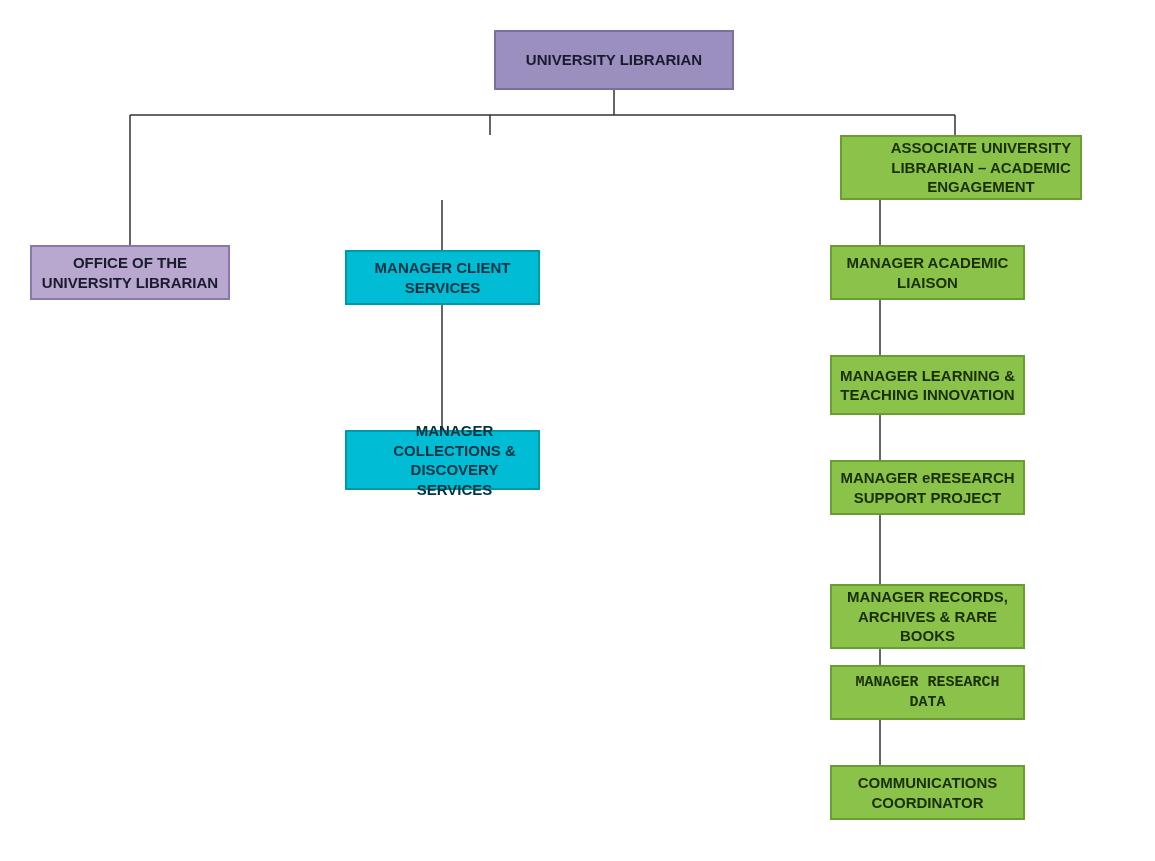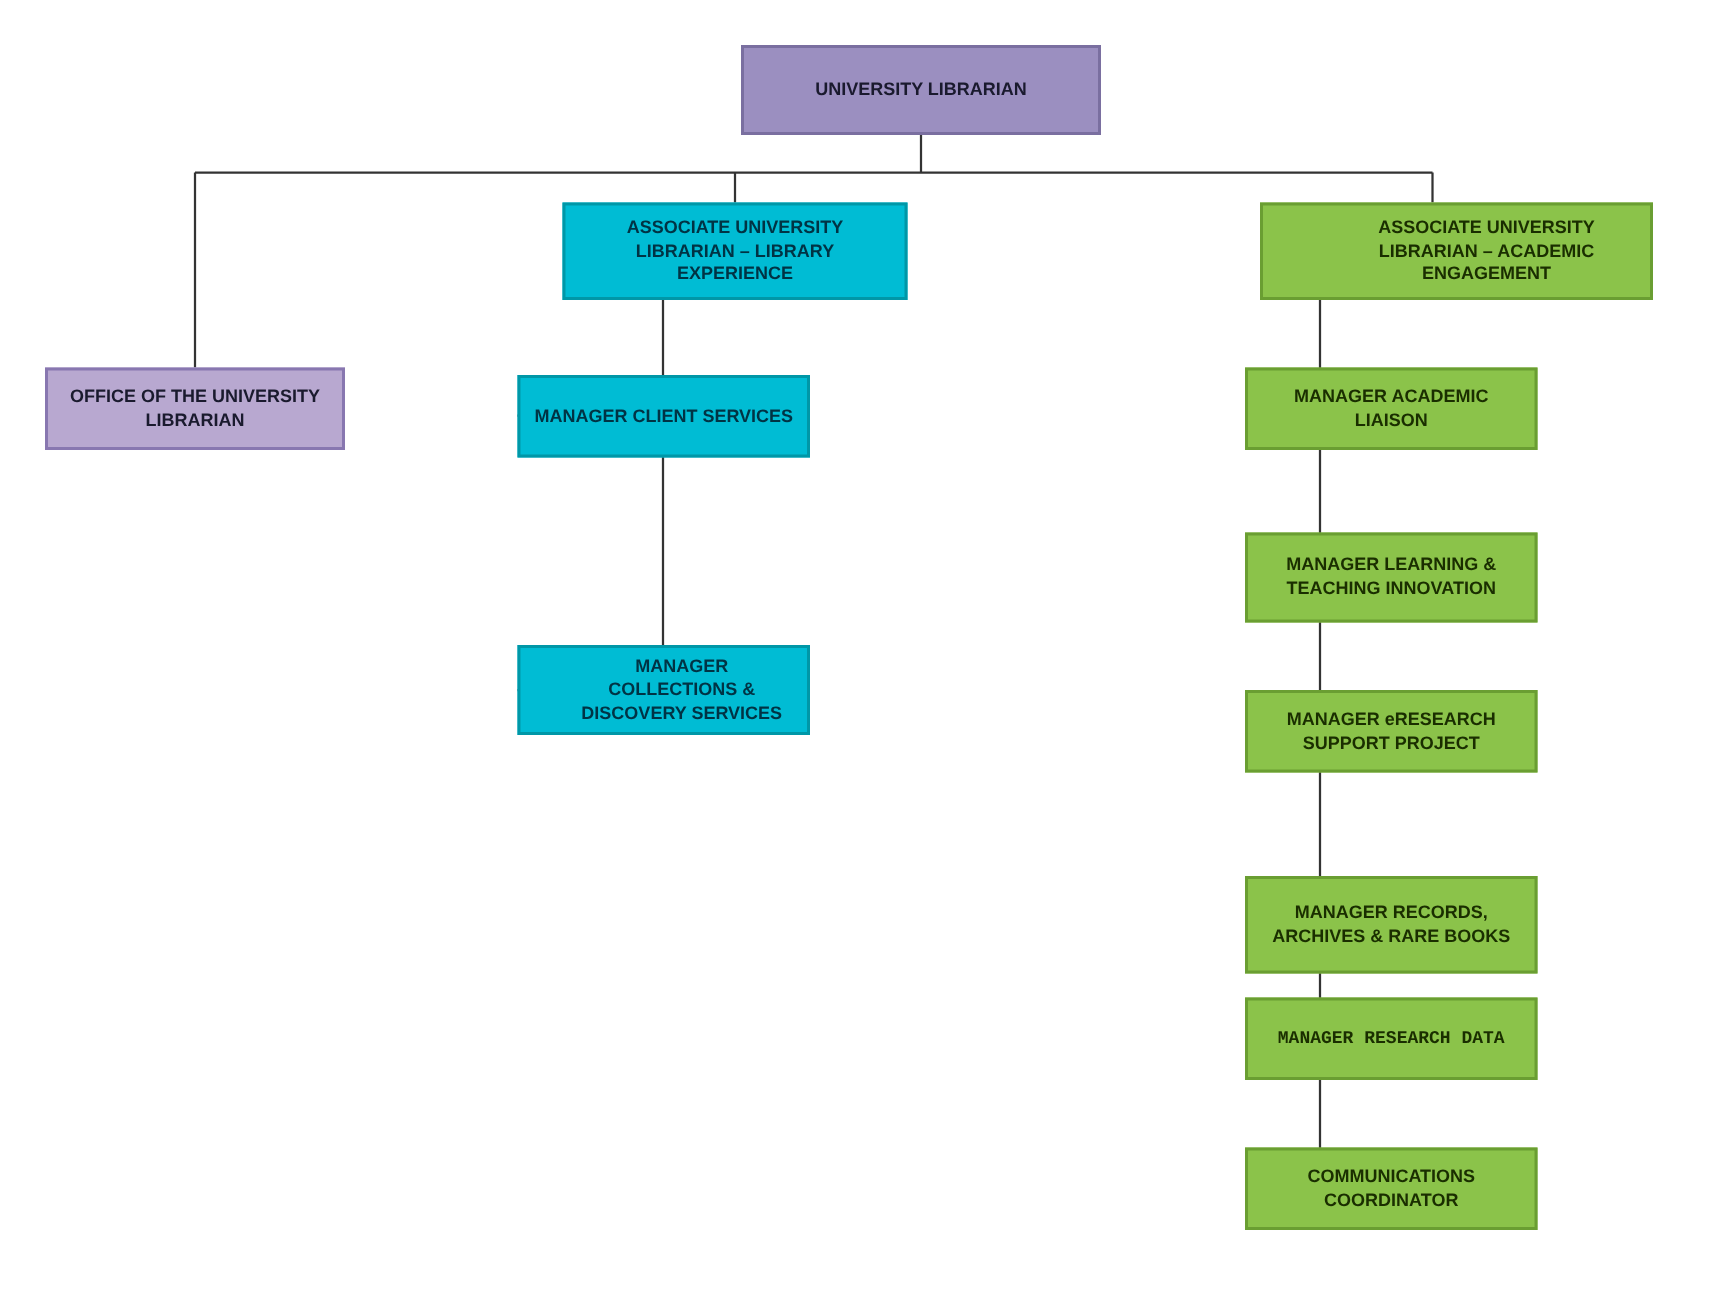--- a/index.html
+++ b/index.html
@@ -17,21 +17,21 @@
       width: 1155px;
       height: 861px;
     }
 
     .node {
       position: absolute;
       display: flex;
       align-items: center;
       justify-content: center;
       text-align: center;
-      font-size: 12px;
+      font-size: 15px;
       font-weight: bold;
       padding: 6px 8px;
       line-height: 1.3;
       border: 2px solid #555;
     }
 
     .node-purple {
       background: #9b8fc0;
       border-color: #7a6fa0;
       color: #1a1a2e;
@@ -105,25 +105,22 @@
   </svg>
 
   <div class="node node-purple" style="left:494px; top:30px; width:240px; height:60px;">
     <span>UNIVERSITY LIBRARIAN</span>
   </div>
 
   <div class="node node-purple-light" style="left:30px; top:245px; width:200px; height:55px;">
     <span>OFFICE OF THE UNIVERSITY LIBRARIAN</span>
   </div>
 
-  <div class="node node-cyan" style="left:375px; top:135px; width:230px; height:65px;">
-    <span>ASSOCIATE UNIVERSITY LIBRARIAN – LIBRARY EXPERIENCE</span>
-  </div>
 
-  <div class="node node-green" style="left:840px; top:135px; width:262px; height:65px;padding-left:48px;">
+  <div class="node node-green" style="left:840px; top:135px; width:242px; height:65px;padding-left:48px;">
     <span>ASSOCIATE UNIVERSITY LIBRARIAN – ACADEMIC ENGAGEMENT</span>
   </div>
 
   <div class="node node-cyan" style="left:345px; top:250px; width:195px; height:55px;">
     <span>MANAGER CLIENT SERVICES</span>
   </div>
 
   <div class="node node-cyan" style="left:345px; top:430px; width:195px; height:60px;padding-left:32px;">
     <span>MANAGER COLLECTIONS &amp; DISCOVERY SERVICES</span>
   </div>

